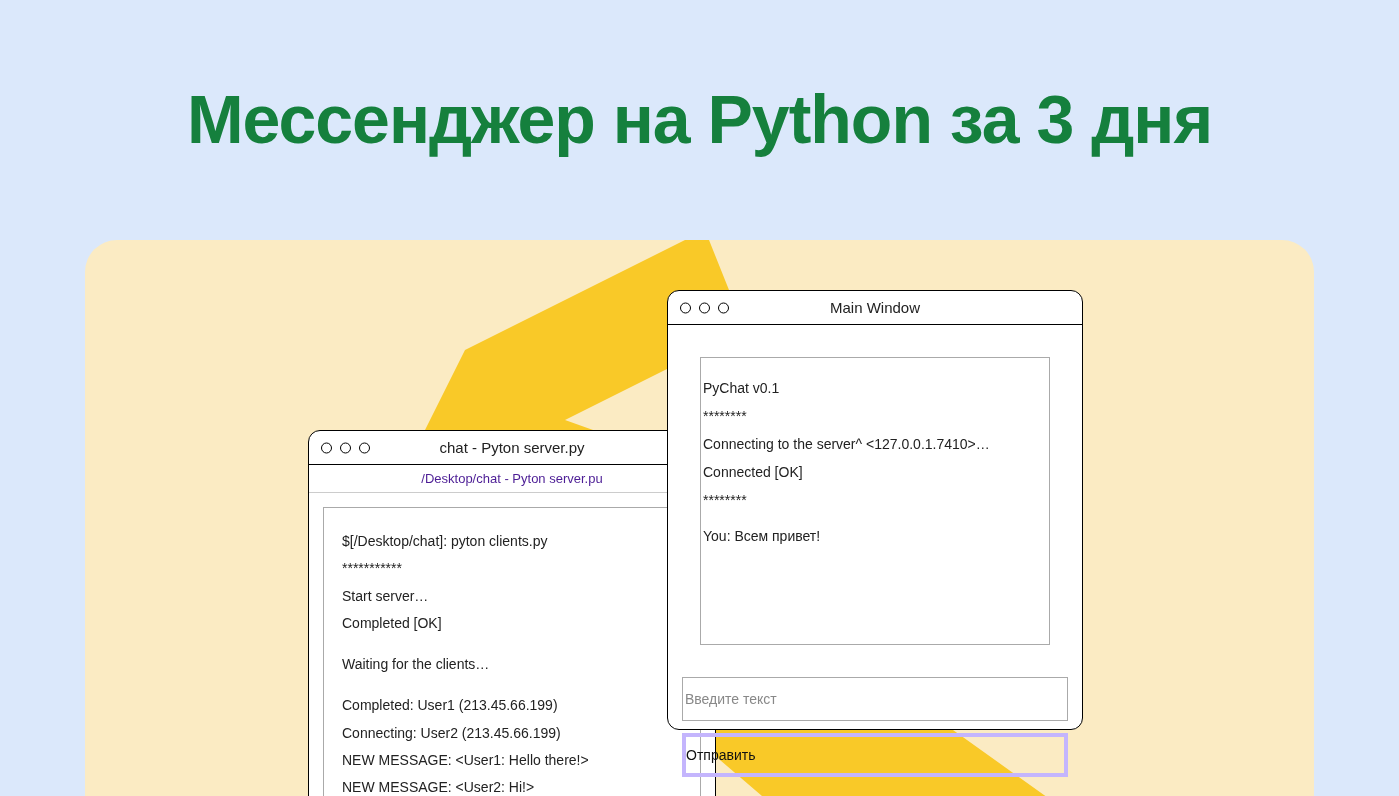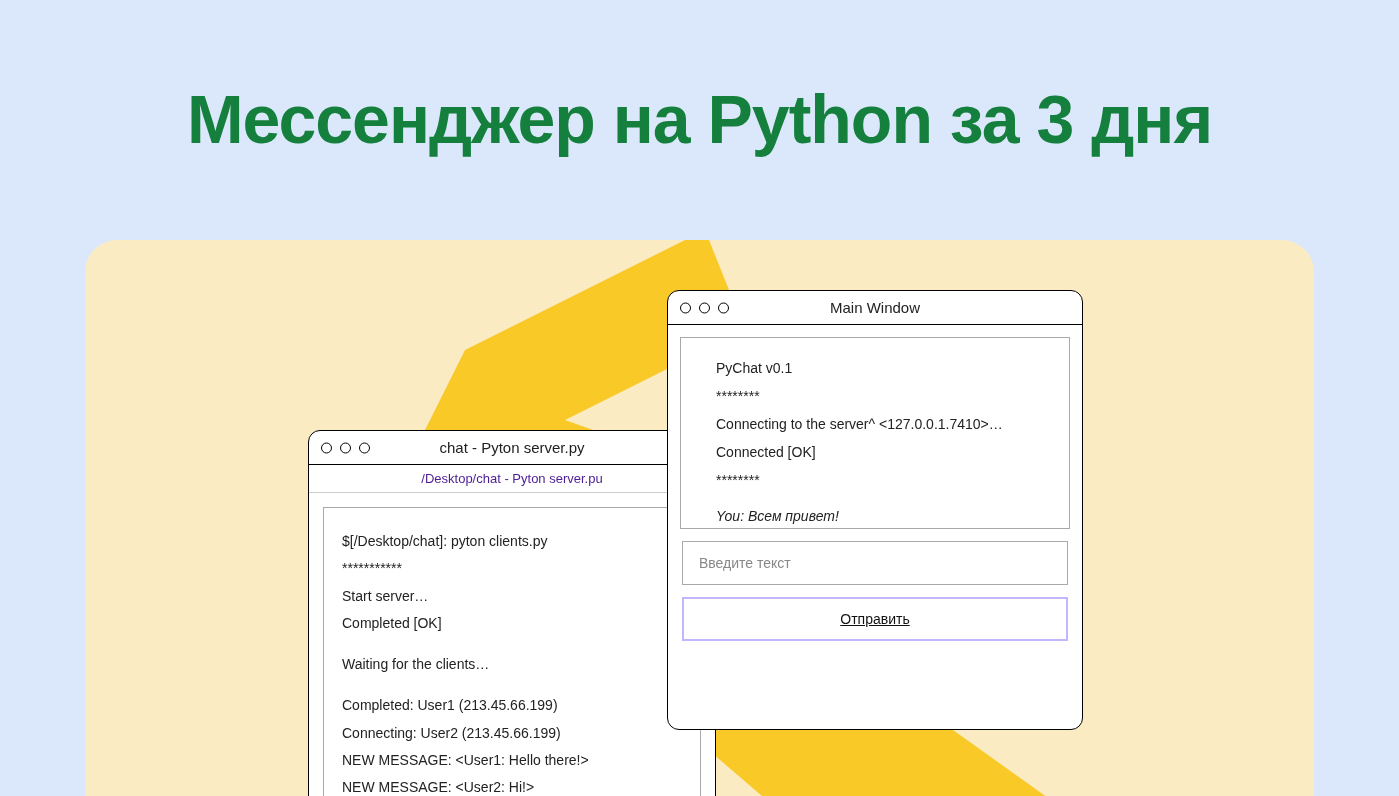--- a/index.html
+++ b/index.html
@@ -107,51 +107,50 @@
   #server-window .body .gap { height: 14px; }
 
   
   #client-window {
     left: 582px;
     top: 50px;
     width: 416px;
     height: 440px;
   }
   #client-window .chat-body {
-    margin: 12px;
+    margin: 32px;
     border: 1px solid #aaa;
-    padding: 16px 35px;
+    padding: 16px 2px;
     font-size: 14px;
     color: #222;
     line-height: 2.0;
-    height: 192px;
+    height: 288px;
   }
   #client-window .chat-body p { margin: 0; }
 
   .input-row {
     margin: 4px 14px 0 14px;
     border: 1px solid #aaa;
     height: 44px;
     display: flex;
     align-items: center;
-    padding: 0 16px;
+    padding: 0 2px;
     font-size: 14px;
     color: #888;
     text-align: center;
   }
   .send-row {
     margin: 12px 14px 0 14px;
-    border: 2px solid #c4b5fd;
+    border: 4px solid #c4b5fd;
     height: 44px;
     display: flex;
     align-items: center;
-    justify-content: center;
+    justify-content: flex-start;
     font-size: 14px;
     color: #111;
-    text-decoration: underline;
   }
 </style>
 </head>
 <body>
 
 <div class="headline">Мессенджер на Python за 3 дня</div>
 
 <div class="canvas">
 
   <svg class="arrow" viewBox="0 0 900 900" style="left:260px; top:-30px;">
@@ -192,21 +191,21 @@
       </div>
       <div class="title">Main Window</div>
     </div>
 
     <div class="chat-body">
       <p>PyChat v0.1</p>
       <p>********</p>
       <p>Connecting to the server^ &lt;127.0.0.1.7410&gt;…</p>
       <p>Connected [OK]</p>
       <p>********</p>
-      <p style="margin-top:8px;font-style:italic;">You: Всем привет!</p>
+      <p style="margin-top:8px;">You: Всем привет!</p>
     </div>
 
     <div class="input-row">
       <span>Введите текст</span>
     </div>
 
     <div class="send-row">
       <span>Отправить</span>
     </div>
   </div>

